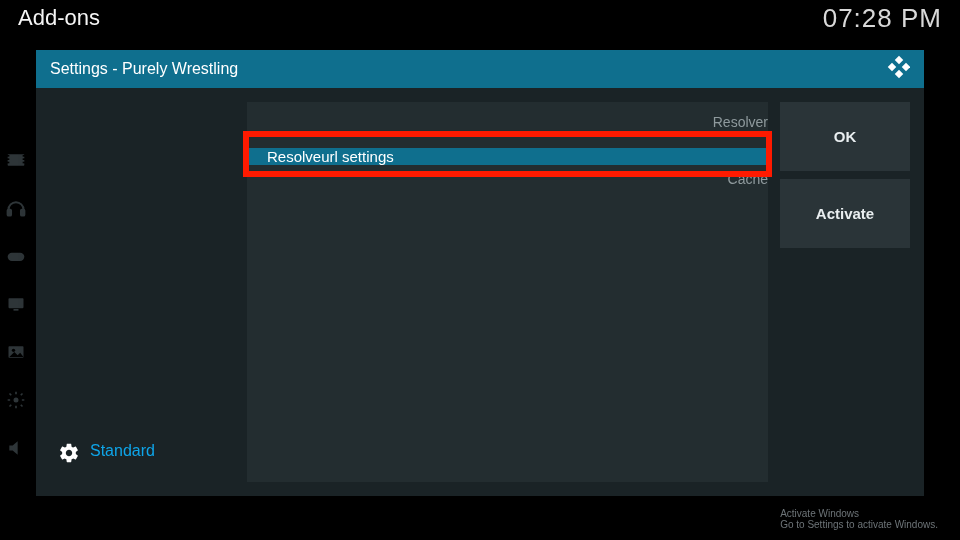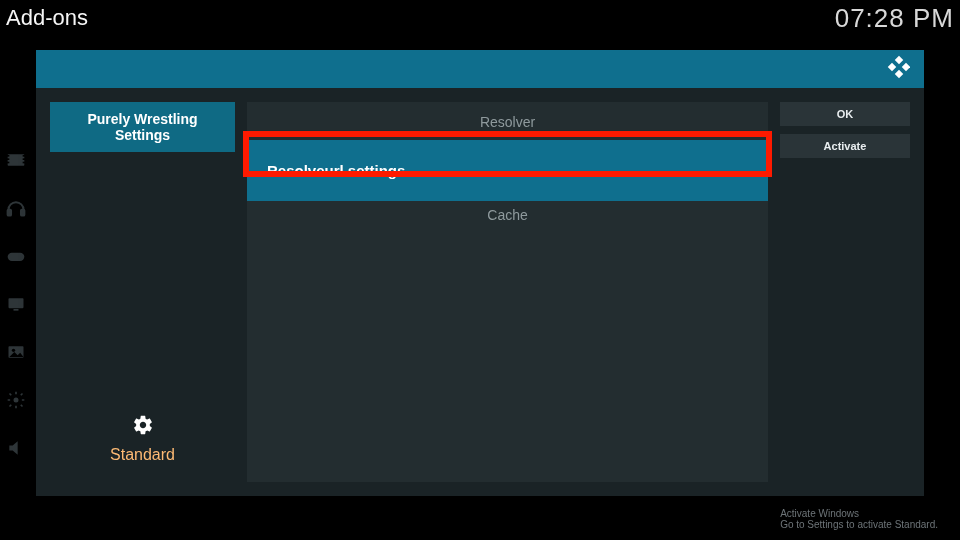--- a/index.html
+++ b/index.html
@@ -1,45 +1,45 @@
 <!DOCTYPE html>
 <html><head>
 <meta charset="utf-8">
 <style>
 * { margin: 0; padding: 0; box-sizing: border-box; font-family: "Segoe UI", Arial, sans-serif; }
 body { width: 960px; height: 540px; background: #000; overflow: hidden; position: relative; }
 
-.topbar { position: absolute; top: 0; left: 0; right: 0; height: 36px; display: flex; align-items: center; padding: 0 6px; color: #f0f0f0; }
+.topbar { position: absolute; top: 0; left: 0; right: 0; height: 36px; display: flex; align-items: center; padding: 0 18px; color: #f0f0f0; }
 .topbar .title { font-size: 22px; font-weight: 400; color: #f5f5f5; }
 .topbar .clock { margin-left: auto; font-size: 26px; font-weight: 300; color: #d8d8d8; letter-spacing: 1px; }
 
 .side-rail { position: absolute; left: 0; top: 150px; width: 32px; display: flex; flex-direction: column; gap: 28px; align-items: center; }
 .side-rail .ic { width: 20px; height: 20px; display: flex; align-items: center; justify-content: center; color: #2e3538; font-size: 18px; }
 
 .dialog { position: absolute; left: 36px; right: 36px; top: 50px; bottom: 44px; background: #1a2326; box-shadow: 0 0 12px rgba(0,0,0,.6); display: flex; flex-direction: column; }
 .dlg-header { height: 38px; background: #0f6f8e; display: flex; align-items: center; padding: 0 14px; color: #fff; }
 .dlg-header .t { font-size: 16px; }
 .dlg-header .logo { margin-left: auto; }
 
 .dlg-body { flex: 1; display: flex; padding: 14px; gap: 12px; }
 
 .cats { width: 185px; display: flex; flex-direction: column; }
 .cat-item { background: #0f6a84; color: #fff; font-size: 14px; padding: 9px 10px; text-align: center; font-weight: 600; }
 .cats-fill { flex: 1; }
-.level { display: flex; align-items: center; gap: 10px; color: #fdba74; font-size: 16px; padding: 6px 8px 18px; flex-direction: column; }
+.level { display: flex; align-items: flex-start; gap: 10px; color: #0ea5e9; font-size: 16px; padding: 6px 8px 18px; }
 .level svg { width: 22px; height: 22px; }
 
 .content { flex: 1; background: #232d30; position: relative; padding-top: 6px; }
-.sec-head { text-align: center; color: #8f9a9d; font-size: 14px; padding: 6px 0 10px; }
-.entry { color: #dfe7e9; font-size: 15px; padding: 22px 20px; font-weight: bold; }
+.sec-head { text-align: right; color: #8f9a9d; font-size: 14px; padding: 6px 0 18px; }
+.entry { color: #dfe7e9; font-size: 15px; padding: 0 20px; }
 .entry.sel { background: #0f6f8e; color: #fff; }
 .hl { position: absolute; border: 6px solid #ff1a00; pointer-events: none; }
 
 .actions { width: 130px; display: flex; flex-direction: column; gap: 8px; }
-.btn { background: #2a3438; color: #e9eef0; text-align: center; padding: 6px 0; font-size: 11px; font-weight: 600; cursor: pointer; }
+.btn { background: #2a3438; color: #e9eef0; text-align: center; padding: 26px 0; font-size: 15px; font-weight: 600; cursor: pointer; }
 
 .water { position: absolute; right: 22px; bottom: 10px; color: #6d7478; text-align: left; }
 .water .l1 { font-size: 10px; }
 .water .l2 { font-size: 10px; }
 </style>
 </head>
 <body>
 
 <div class="topbar">
   <div class="title">Add-ons</div>
@@ -91,36 +91,36 @@
   </div>
   <div class="ic">
     <svg viewBox="0 0 24 24" fill="currentColor">
         <path d="M4 9v6h4l6 5V4L8 9H4z"></path>
       </svg>
   </div>
 </div>
 
 <div class="dialog">
   <div class="dlg-header">
+    <div class="t">Settings - Purely Wrestling</div>
     <div class="logo">
       <svg width="24" height="24" viewBox="0 0 24 24">
           <g fill="#fff">
             <rect x="10" y="2" width="6" height="6" transform="rotate(45 13 5)"></rect>
             <rect x="3" y="9" width="6" height="6" transform="rotate(45 6 12)"></rect>
             <rect x="17" y="9" width="6" height="6" transform="rotate(45 20 12)"></rect>
             <rect x="10" y="16" width="6" height="6" transform="rotate(45 13 19)"></rect>
           </g>
         </svg>
     </div>
   </div>
 
   <div class="dlg-body">
 
     <div class="cats">
-      <div class="cat-item">Purely Wrestling Settings</div>
       <div class="cats-fill"></div>
       <div class="level">
         <svg viewBox="0 0 24 24" fill="#fff">
             <path d="M19.4 13c.04-.33.06-.66.06-1s-.02-.67-.06-1l2.1-1.65c.19-.15.24-.42.12-.64l-2-3.46c-.12-.22-.39-.3-.61-.22l-2.49 1c-.52-.4-1.08-.73-1.69-.98l-.38-2.65C14.42 2.18 14.22 2 13.98 2h-4c-.24 0-.44.18-.47.4l-.38 2.65c-.61.25-1.17.58-1.69.98l-2.49-1c-.22-.08-.49 0-.61.22l-2 3.46c-.12.22-.07.49.12.64L4.56 11c-.04.33-.06.66-.06 1s.02.67.06 1l-2.1 1.65c-.19.15-.24.42-.12.64l2 3.46c.12.22.39.3.61.22l2.49-1c.52.4 1.08.73 1.69.98l.38 2.65c.03.22.23.4.47.4h4c.24 0 .44-.18.47-.4l.38-2.65c.61-.25 1.17-.58 1.69-.98l2.49 1c.22.08.49 0 .61-.22l2-3.46c.12-.22.07-.49-.12-.64L19.4 13zM12 15.5c-1.93 0-3.5-1.57-3.5-3.5s1.57-3.5 3.5-3.5 3.5 1.57 3.5 3.5-1.57 3.5-3.5 3.5z"></path>
           </svg>
         <span>Standard</span>
       </div>
     </div>
 
     <div class="content">
@@ -133,14 +133,14 @@
     <div class="actions">
       <div class="btn">OK</div>
       <div class="btn">Activate</div>
     </div>
 
   </div>
 </div>
 
 <div class="water">
   <div class="l1">Activate Windows</div>
-  <div class="l2">Go to Settings to activate Standard.</div>
+  <div class="l2">Go to Settings to activate Windows.</div>
 </div>
 
 </body></html>

